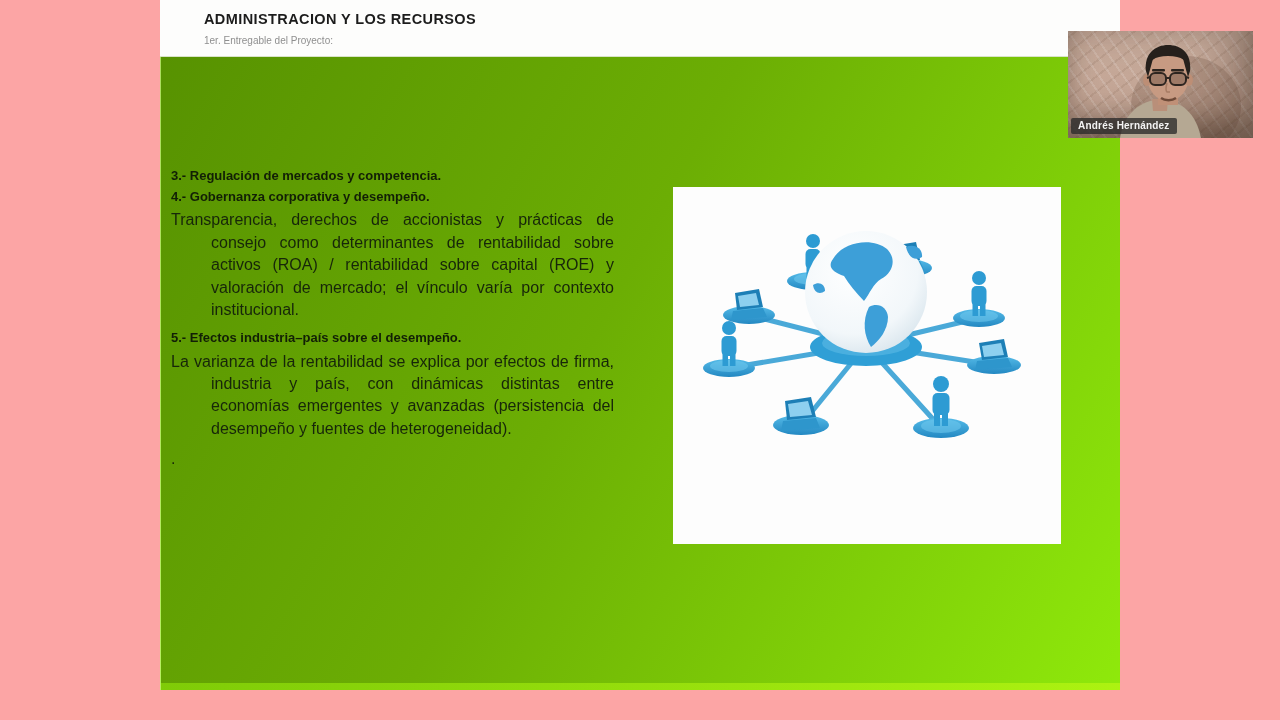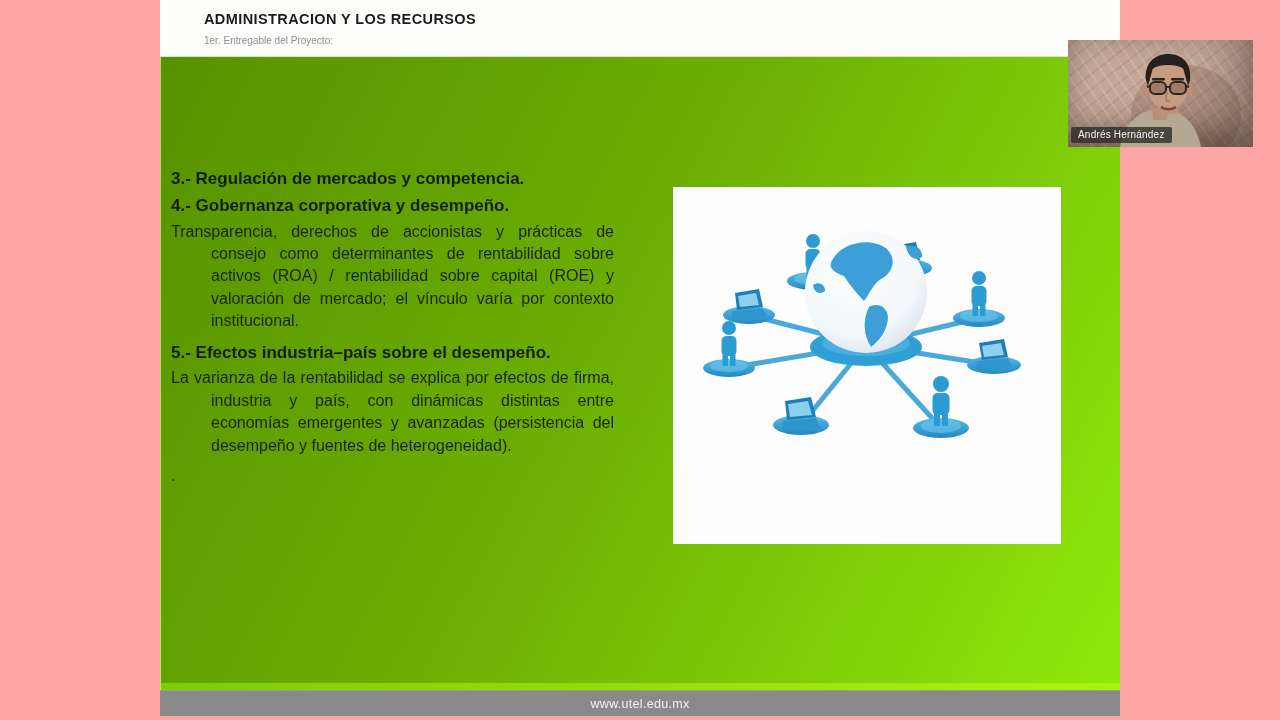--- a/index.html
+++ b/index.html
@@ -25,42 +25,43 @@
 
   
   .slide { position:absolute; left:0; top:57px; width:960px; height:633px;
            background:linear-gradient(118deg, #579201 0%, #6cae04 45%, #8fe90b 100%);
            border-left:1px solid rgba(255,255,255,.35); }
   .slide-glow { position:absolute; left:0; bottom:0; width:100%; height:7px;
                 background:linear-gradient(90deg,#84d308,#b2f412); opacity:.85; }
 
   .textcol { position:absolute; left:10px; top:110px; width:443px;
              color:#17260a; font-size:16px; line-height:1.4; }
-  .textcol h3 { font-size:17px; font-weight:bold; margin:0 0 3px 0; color:#121f06; }
+  .textcol h3 { font-size:13px; font-weight:bold; margin:0 0 3px 0; color:#121f06; }
   .textcol p { margin:0 0 8px 0; text-align:justify; padding-left:40px; text-indent:-40px; }
   .lonedot { margin-top:4px; padding-left:0; text-indent:0; }
 
   
   .panel { position:absolute; left:512px; top:130px; width:388px; height:357px;
            background:#fdfdfd; }
 
   
   .ftr { position:absolute; left:0; top:690px; width:960px; height:26px;
          background:#8a8a8a; border-top:1px solid #9c9c9c; display:flex;
          align-items:center; justify-content:center; }
   .ftr-url { color:#f2f2f2; font-size:12.5px; letter-spacing:.3px; }
 
   
-  .cam { position:absolute; left:1068px; top:40px; width:185px; height:107px;
+  .cam { position:absolute; left:1068px; top:31px; width:185px; height:107px;
          z-index:50; overflow:hidden;
          background:
            repeating-linear-gradient(55deg, rgba(255,255,255,.14) 0 2px, rgba(255,255,255,0) 2px 10px),
            repeating-linear-gradient(-38deg, rgba(110,80,60,.12) 0 2px, rgba(0,0,0,0) 2px 12px),
            linear-gradient(180deg,#cbaf9f 0%, #c2a494 60%, #b69a8a 100%);
          box-shadow: inset 0 -18px 28px rgba(40,25,15,.35), inset -30px 0 40px rgba(40,25,15,.25);
+         font-weight: bold;
   }
   .cam svg { position:absolute; left:0; top:0; }
   .cam-name { position:absolute; left:3px; bottom:4px; background:rgba(42,42,42,.78);
               color:#f3f3f3; font-size:10px; padding:2px 7px 3px 7px; border-radius:2px;
               letter-spacing:.2px; }
 </style>
 </head>
 <body>
 
 <div class="stage">
@@ -187,23 +188,20 @@
             <rect x="298.5" y="99" width="15" height="20" rx="5" fill="#2d9bd3"></rect>
             <rect x="299.5" y="115" width="5.5" height="14" fill="#2d9bd3"></rect>
             <rect x="307" y="115" width="5.5" height="14" fill="#2d9bd3"></rect>
           </g>
         </svg>
       </div>
 
       <div class="slide-glow"></div>
     </div>
 
-    <div class="ftr">
-      <span class="ftr-url">www.utel.edu.mx</span>
-    </div>
   </div>
 
   <div class="cam">
     <svg width="185" height="107" viewBox="0 0 185 107">
 
       <ellipse cx="118" cy="75" rx="55" ry="50" fill="rgba(70,45,30,.18)"></ellipse>
 
       <path d="M52 107 C56 82 72 70 92 68 C114 70 128 82 133 107 Z" fill="#b5a893"></path>
       <path d="M84 68 L100 68 L99 80 L85 80 Z" fill="#b98f79"></path>
 

